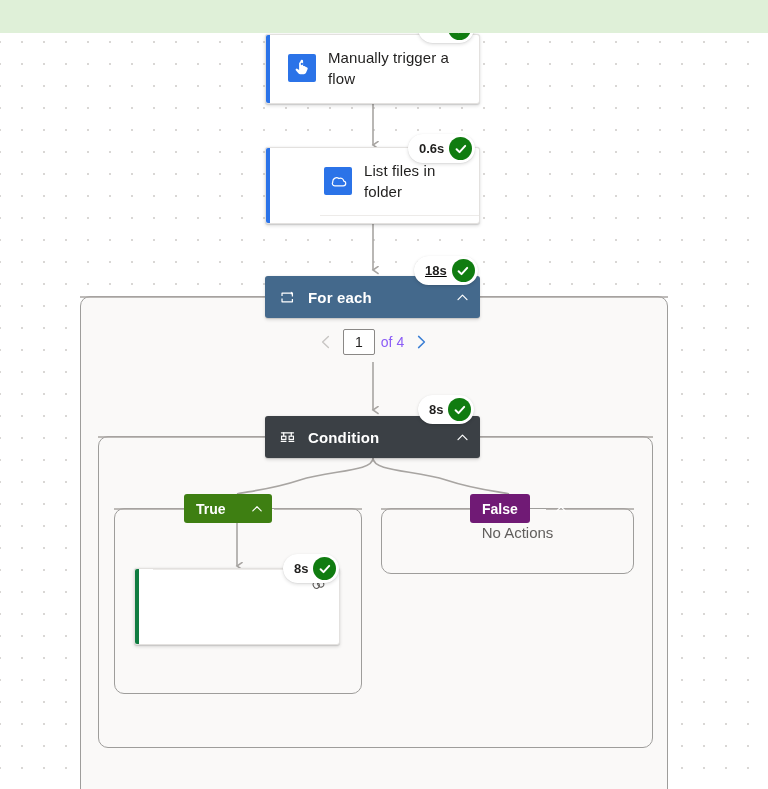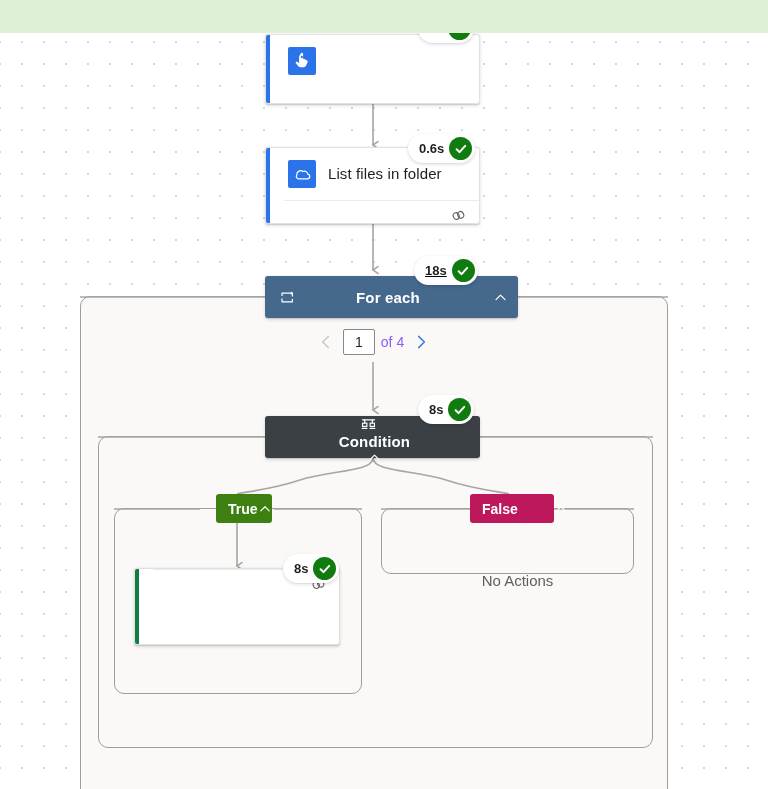--- a/index.html
+++ b/index.html
@@ -143,22 +143,22 @@
     position: absolute;
     display: flex;
     align-items: center;
     height: 42px;
     border-radius: 3px;
     padding: 0 10px 0 14px;
     box-sizing: border-box;
     z-index: 25;
     box-shadow: 0 1.6px 3.6px rgba(0,0,0,0.13), 0 0.3px 0.9px rgba(0,0,0,0.11);
   }
-  #foreach-head   { left: 265px; top: 276px; width: 253px; background: #44698c; gap: 48px; }
-  #condition-head { left: 265px; top: 416px; width: 215px; background: #3b4045; flex-direction: column; }
+  #foreach-head   { left: 265px; top: 276px; width: 215px; background: #44698c; }
+  #condition-head { left: 265px; top: 416px; width: 215px; background: #3b4045; }
   .scope-head .sh-icon { margin-right: 12px; display: flex; align-items: center; flex: 0 0 auto; }
   .scope-head .sh-title {
     font-size: 15px;
     font-weight: 700;
     color: #ffffff;
     letter-spacing: 0.15px;
     flex: 1 1 auto;
   }
   .chev { flex: 0 0 auto; display: flex; align-items: center; }
 
@@ -166,38 +166,37 @@
   .branch-label {
     position: absolute;
     display: flex;
     align-items: center;
     height: 29px;
     border-radius: 3px;
     padding: 0 8px 0 12px;
     box-sizing: border-box;
     z-index: 26;
   }
-  #true-label  { left: 216px; top: 494px; width: 56px; background: #3e7f12; }
-  #false-label { left: 470px; top: 494px; width: 84px; background: #be185d; gap: 36px; }
+  #true-label  { left: 184px; top: 494px; width: 88px; background: #3e7f12; }
+  #false-label { left: 470px; top: 494px; width: 60px; background: #701a75; gap: 36px; }
   .branch-label .bl-title {
     font-size: 14px;
     font-weight: 700;
     color: #ffffff;
     flex: 1 1 auto;
   }
 
   .no-actions {
     position: absolute;
     left: 381px; top: 524px;
     width: 273px;
     text-align: center;
     font-size: 15px;
     color: #605e5c;
     z-index: 6;
-    margin-top: 48px;
   }
 
   
   #pager {
     position: absolute;
     left: 306px; top: 327px;
     width: 135px; height: 30px;
     display: flex;
     align-items: center;
     justify-content: center;
@@ -271,32 +270,33 @@
 
 <div class="card" style="left:265px; top:34px; width:215px; height:70px;">
   <div class="accent blue"></div>
   <div class="card-head">
     <span class="app-icon flow-blue">
       <svg width="18" height="18" viewBox="0 0 18 18">
         <path d="M7.6 2.1a1.25 1.25 0 0 1 2.5 0v5.0h.7c.45 0 .9.12 1.3.34l2.0 1.1c.55.3.78.97.53 1.54l-1.6 3.7a2.4 2.4 0 0 1-2.2 1.45H7.3a2.6 2.6 0 0 1-1.95-.88L3.0 11.6a1.15 1.15 0 0 1 1.55-1.7l1.55 1.15V4.3" fill="#ffffff"></path>
         <circle cx="8.85" cy="5.0" r="1.15" fill="#2b73e8"></circle>
       </svg>
     </span>
+    <span class="card-title">Manually trigger a flow</span>
   </div>
 </div>
 <div class="badge" style="left:418px; top:14px;">
   <span class="dur">0s</span>
   <span class="check">
     <svg width="14" height="14" viewBox="0 0 14 14">
       <path d="M2.6 7.3 L5.5 10.1 L11.2 3.9" fill="none" stroke="#ffffff" stroke-width="2.0" stroke-linecap="round" stroke-linejoin="round"></path>
     </svg>
   </span>
 </div>
 
-<div class="card" style="left:265px; top:147px; width:215px; height:77px;">
+<div class="card" style="left:265px; top:147px; width:215px; height:77px;padding-left:36px;">
   <div class="accent blue"></div>
   <div class="card-head">
     <span class="app-icon flow-blue">
       <svg width="19" height="19" viewBox="0 0 20 20">
         <path d="M6.0 14.6h9.1a2.55 2.55 0 0 0 .35-5.07 3.35 3.35 0 0 0-5.0-2.62 4.0 4.0 0 0 0-6.5 3.1c0 .2.02.4.05.6A2.5 2.5 0 0 0 6.0 14.6z" fill="none" stroke="#ffffff" stroke-width="1.25" stroke-linejoin="round"></path>
       </svg>
     </span>
     <span class="card-title">List files in folder</span>
   </div>
   <div class="card-foot">

